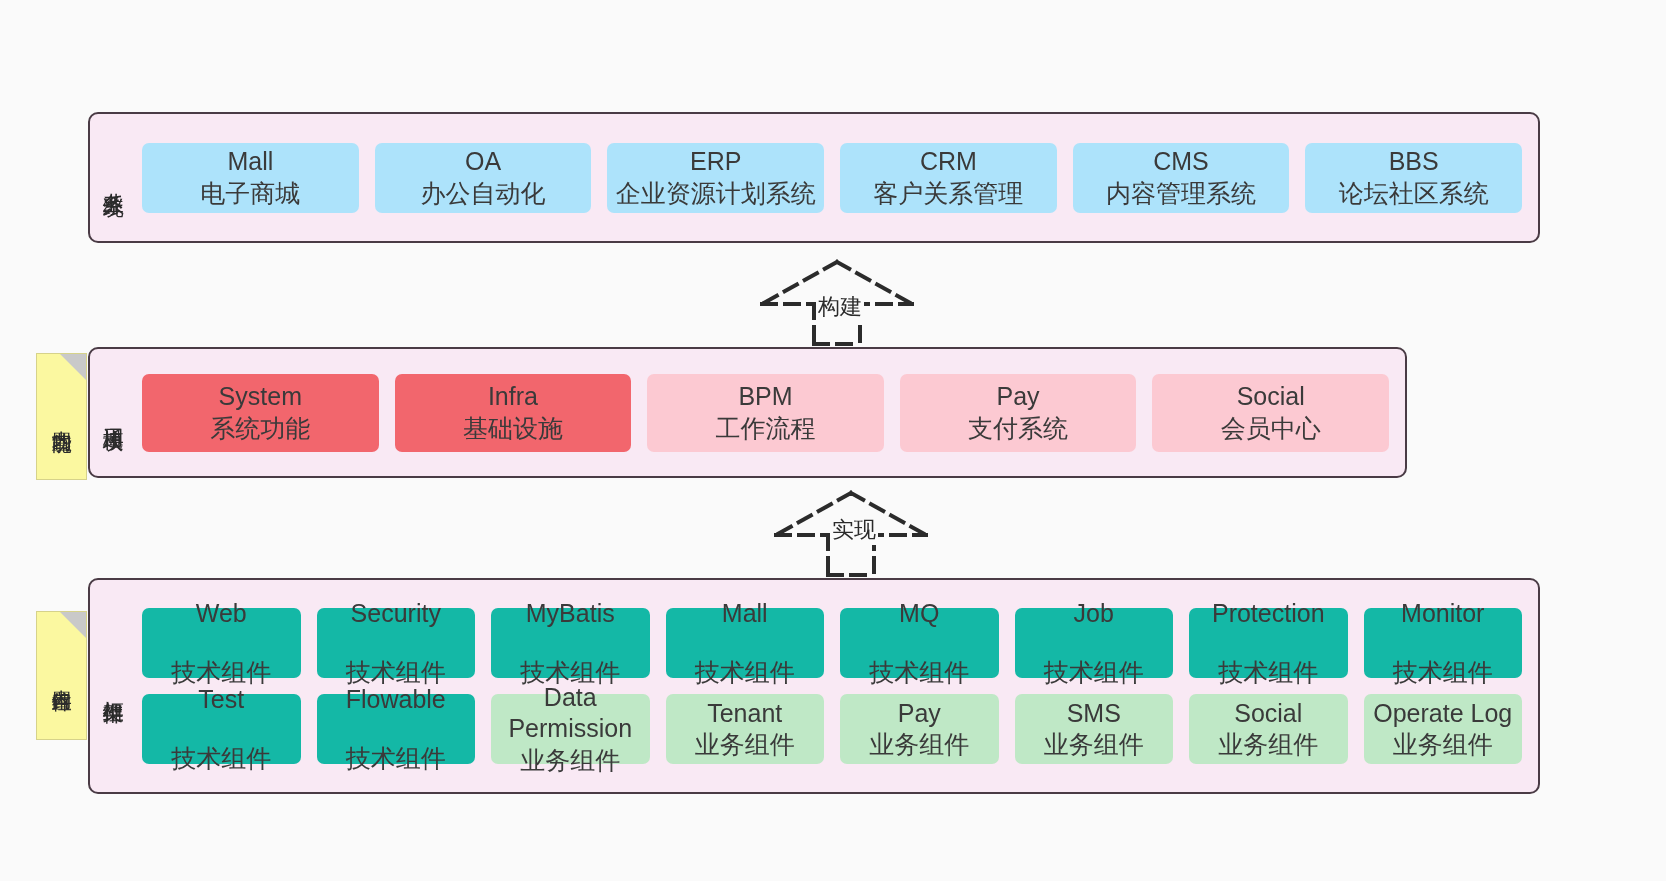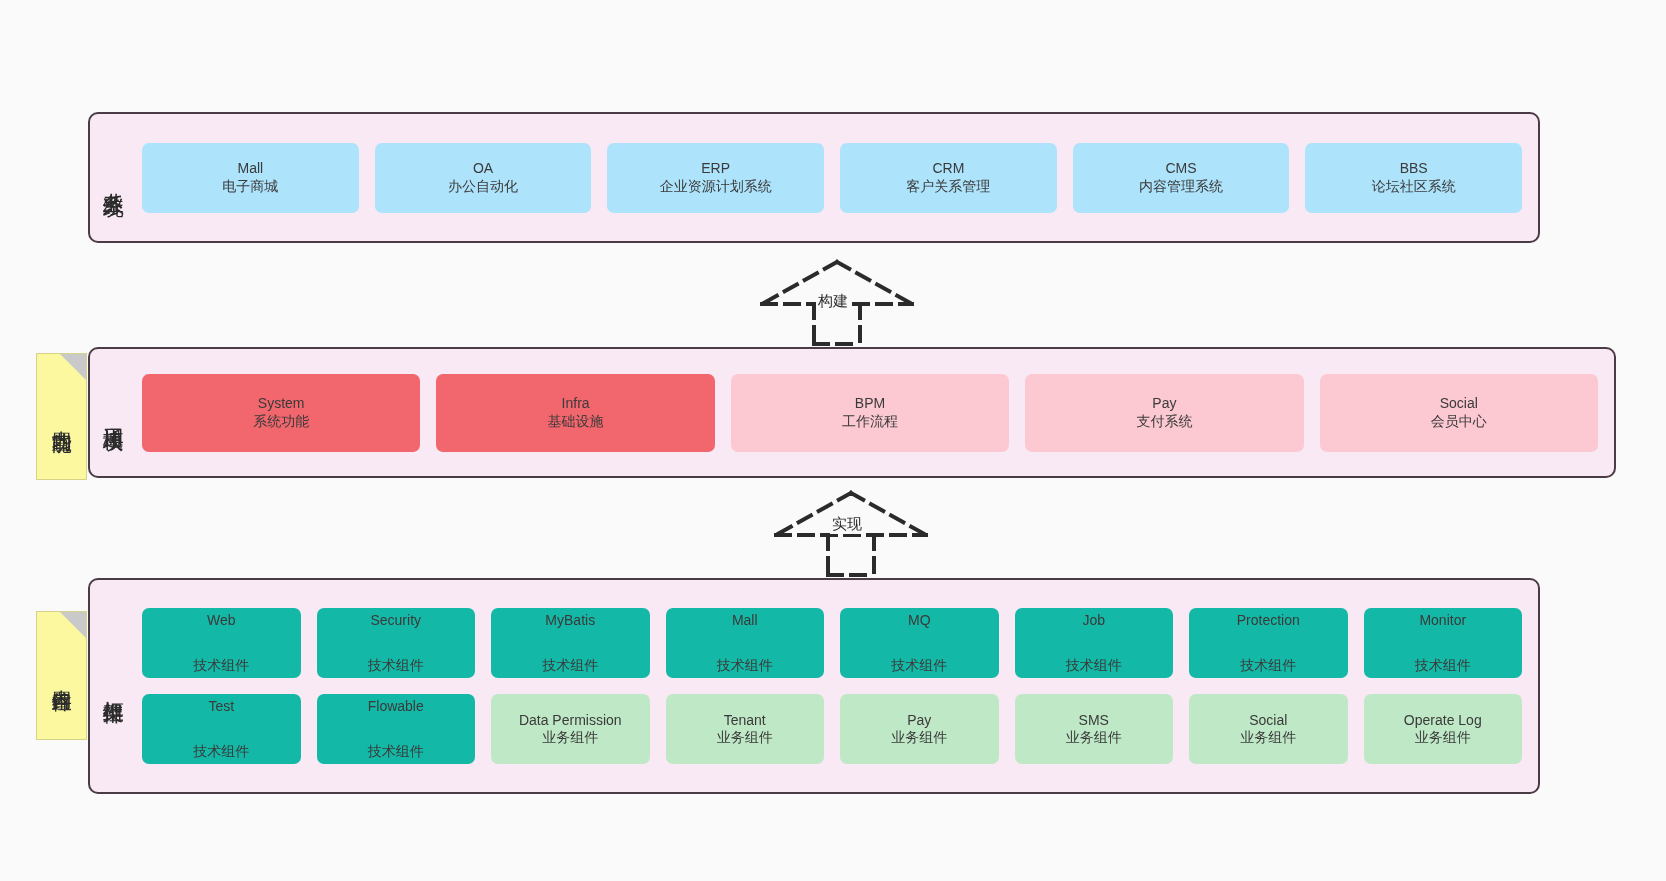--- a/index.html
+++ b/index.html
@@ -64,39 +64,39 @@
   }
 
   .cell {
     flex: 1 1 0;
     border-radius: 7px;
     display: flex;
     flex-direction: column;
     align-items: center;
     justify-content: center;
     text-align: center;
-    font-size: 14px;
+    font-size: 25px;
     line-height: 1.25;
     color: #3a3a3a;
     padding: 6px 4px;
     box-sizing: border-box;
   }
   .cell .t1 { display: block; }
   .cell .t2 { display: block; }
 
   
   .c-blue       { background: #ade3fb; }
   .c-red        { background: #f2666d; }
   .c-pink       { background: #fcc9d2; }
   .c-green      { background: #14b8a6; gap: 28px; }
   .c-lightgreen { background: #bfe8c6; }
 
   
   #layer-business { left: 88px;  top: 112px; width: 1452px; height: 131px; }
-  #layer-common   { left: 88px;  top: 347px; width: 1528px; height: 131px; }
+  #layer-common   { left: 88px;  top: 347px; width: 1319px; height: 131px; }
   #layer-frame    { left: 88px;  top: 578px; width: 1452px; height: 216px; }
 
   #layer-business .cell { height: 70px; }
   #layer-common .cell   { height: 78px; }
   #layer-frame .cell    { height: 70px; }
 
   
   .note {
     position: absolute;
     box-sizing: border-box;
@@ -127,21 +127,21 @@
   #note-builtin-func { left: 36px; top: 353px; width: 51px; height: 127px; }
   #note-builtin-comp { left: 36px; top: 611px; width: 51px; height: 129px; }
 
   
   .connector {
     position: absolute;
   }
   .connector svg { display: block; }
   .connector-label {
     position: absolute;
-    font-size: 15px;
+    font-size: 22px;
     color: #2b2b2b;
     background: #fafafa;
     padding: 0 2px;
     white-space: nowrap;
   }
   #connector-build   { left: 752px; top: 256px; width: 170px; height: 90px; }
   #connector-realize { left: 766px; top: 487px; width: 170px; height: 90px; }
   #connector-build .connector-label   { left: 64px; top: 36px; }
   #connector-realize .connector-label { left: 64px; top: 28px; }
 </style>

